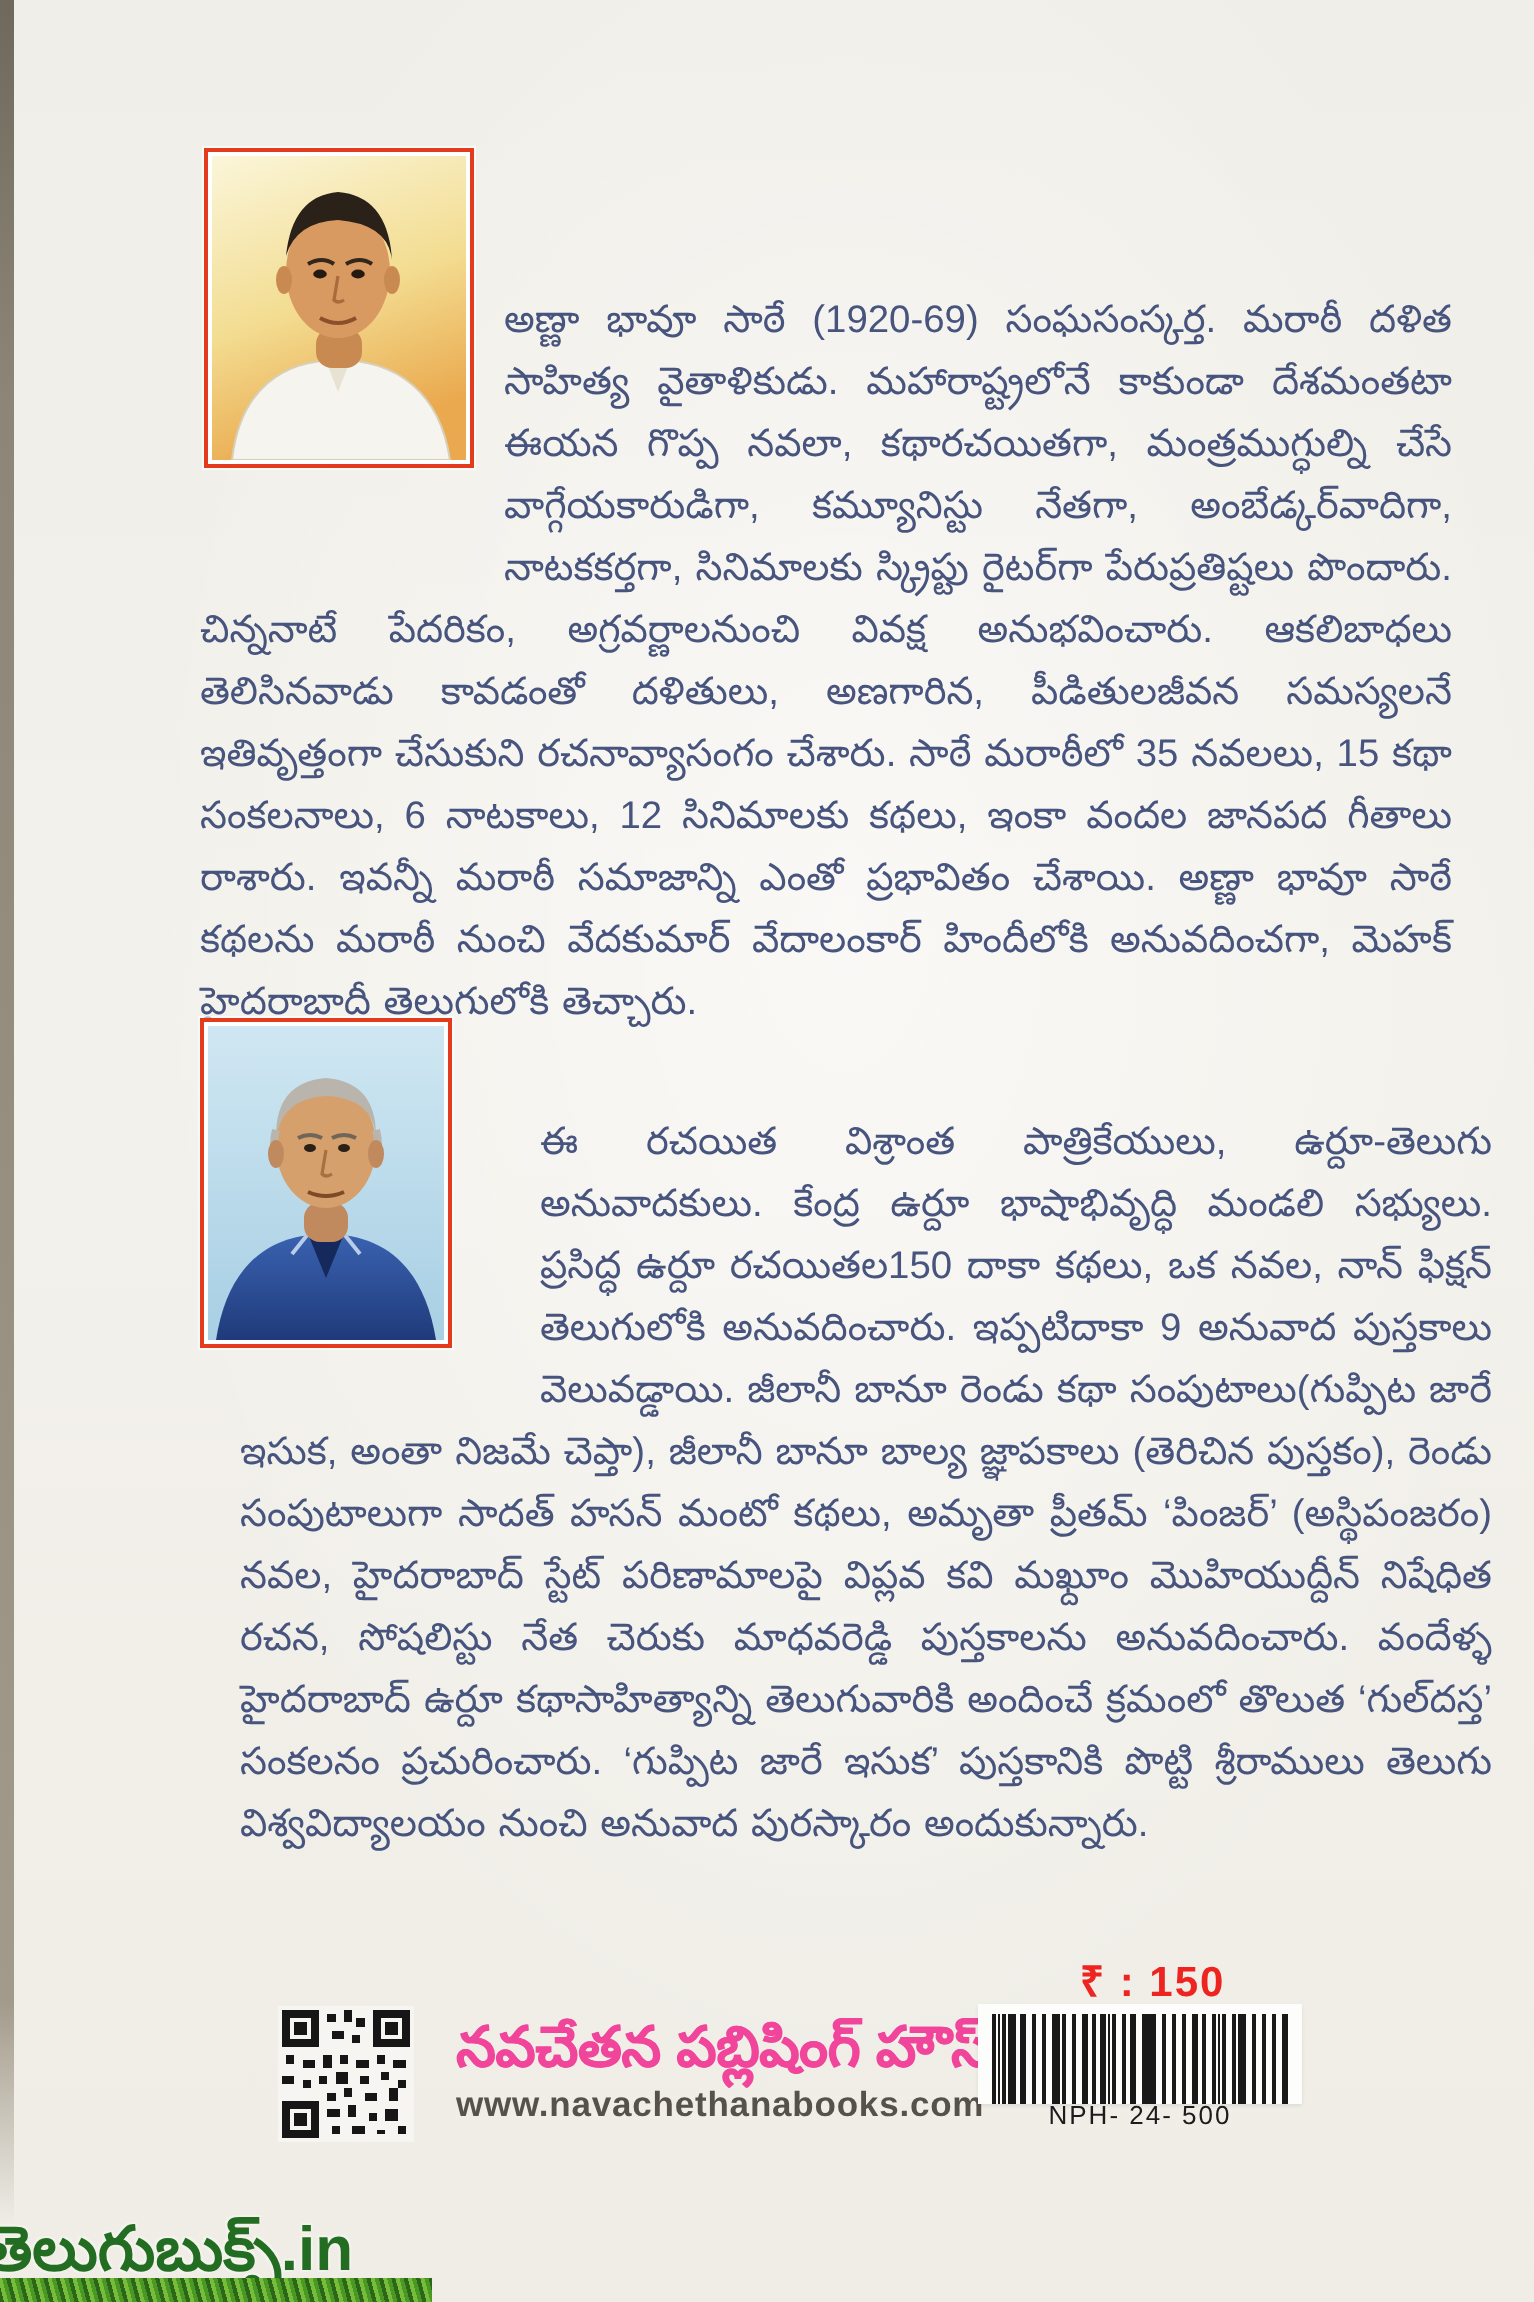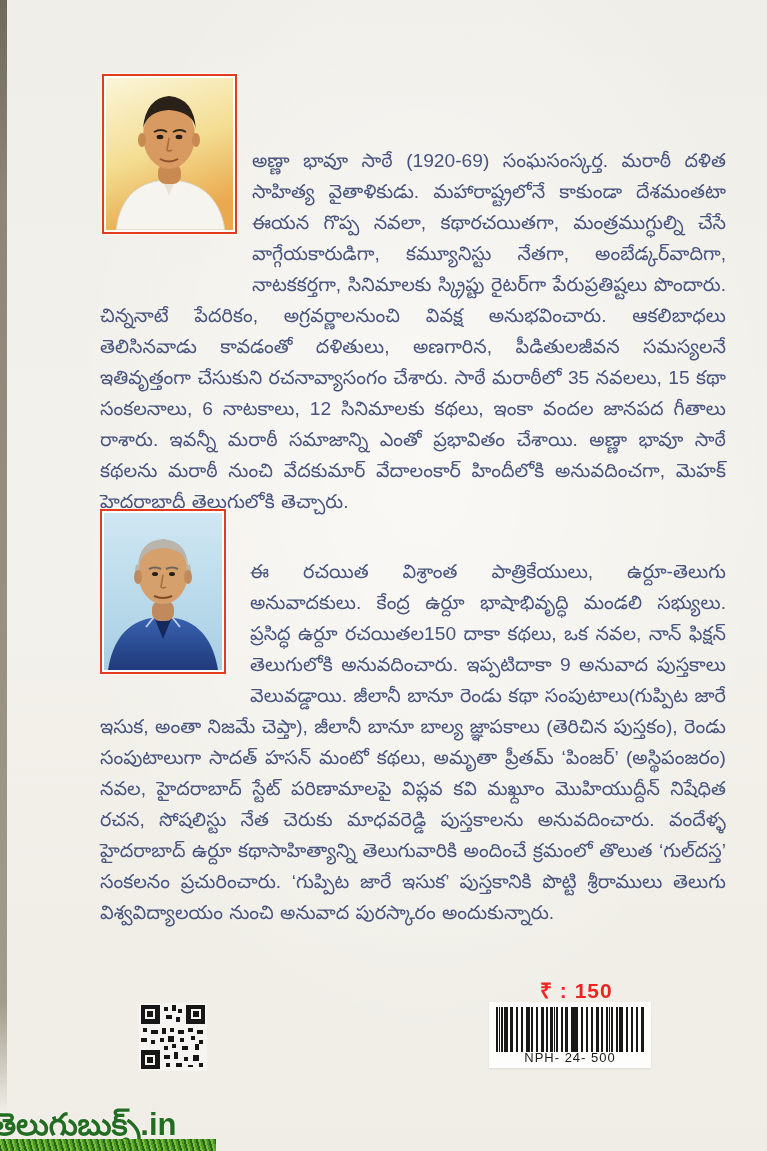--- a/index.html
+++ b/index.html
@@ -36,21 +36,21 @@
   .heading1 { left:252px; top:58px; width:368px; text-align:center; font-size:37px; line-height:48px; }
   .heading2 { left:258px; top:500px; font-size:39px; line-height:50px; }
 
   
   .bio {
     position:absolute; left:100px; width:626px;
     color:#47547e; font-size:19.2px; line-height:31px;
     text-align:justify; word-spacing:1px;
   }
   .bio1 { top:109px;margin-top:36px; }
-  .bio2 { top:556px; }
+  .bio2 { top:556px;margin-left:20px; }
   .photo-spacer { float:left; height:130px; }
   .bio1 .photo-spacer { width:152px; }
   .bio2 .photo-spacer { width:150px; }
 
   
   .price {
     position:absolute; left:540px; top:976px;
     color:#ee2420; font-weight:bold; font-size:21px; letter-spacing:1px;
   }
   .qr { position:absolute; left:139px; top:1001px; width:68px; height:72px; }
@@ -60,21 +60,21 @@
   .publisher-name {
     color:#f0459a; font-weight:bold; font-size:28px; line-height:34px; white-space:nowrap;
     text-shadow:.4px 0 0 #f0459a;
   }
   .website {
     color:#57514b; font-weight:bold; font-size:17.5px; line-height:22px;
     letter-spacing:.4px; white-space:nowrap;
   }
 
   .barcode-box {
-    position:absolute; left:489px; top:1002px; width:162px; height:66px;
+    position:absolute; left:489px; top:1002px; width:162px; height:50px;
     background:#fdfdfb; box-shadow:0 1px 2px rgba(0,0,0,.08);
   }
   .bars {
     position:absolute; left:7px; right:7px; top:5px; height:45px;
     background-image:
       repeating-linear-gradient(90deg,#191919 0 2px, transparent 2px 5px),
       repeating-linear-gradient(90deg, transparent 0 3px, #191919 3px 4px, transparent 4px 11px),
       repeating-linear-gradient(90deg, transparent 0 8px, #191919 8px 11px, transparent 11px 23px);
   }
   .barcode-label {
@@ -226,20 +226,24 @@
         <rect x="22" y="26" width="2" height="2"></rect>
           <rect x="26" y="25" width="3" height="3"></rect>
         <rect x="13" y="29" width="2" height="2"></rect>
           <rect x="18" y="29" width="3" height="2"></rect>
           <rect x="24" y="30" width="2" height="1"></rect>
         <rect x="29" y="29" width="2" height="2"></rect>
       </g>
     </svg>
   </div>
 
+  <div class="publisher-block">
+    <div class="publisher-name">నవచేతన పబ్లిషింగ్ హౌస్</div>
+    <div class="website">www.navachethanabooks.com</div>
+  </div>
 
   <div class="barcode-box">
     <div class="bars"></div>
     <div class="barcode-label">NPH- 24- 500</div>
   </div>
 
   <div class="watermark">తెలుగుబుక్స్.in</div>
   <div class="grass-strip"></div>
 
 </div>

